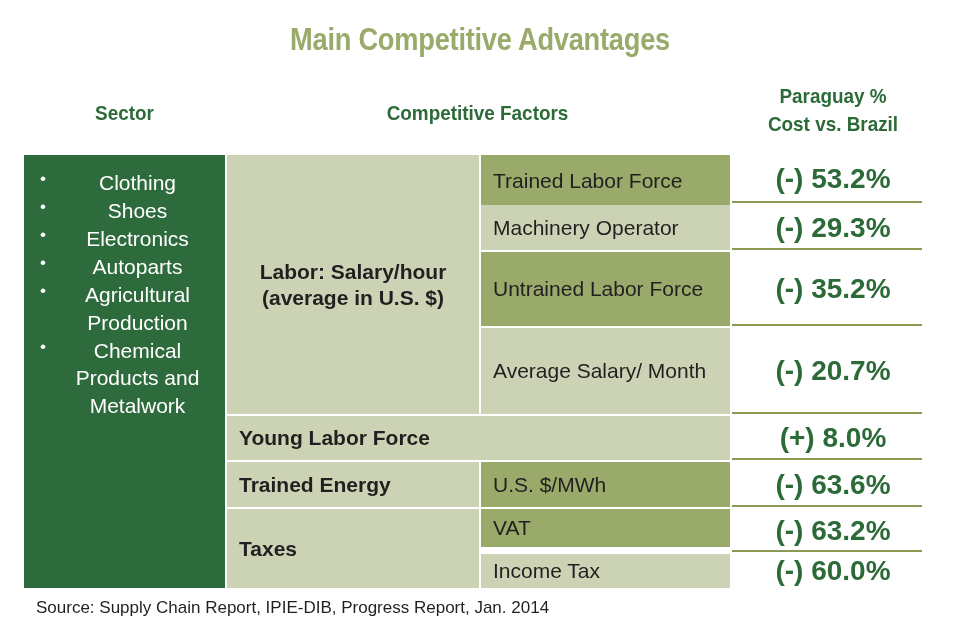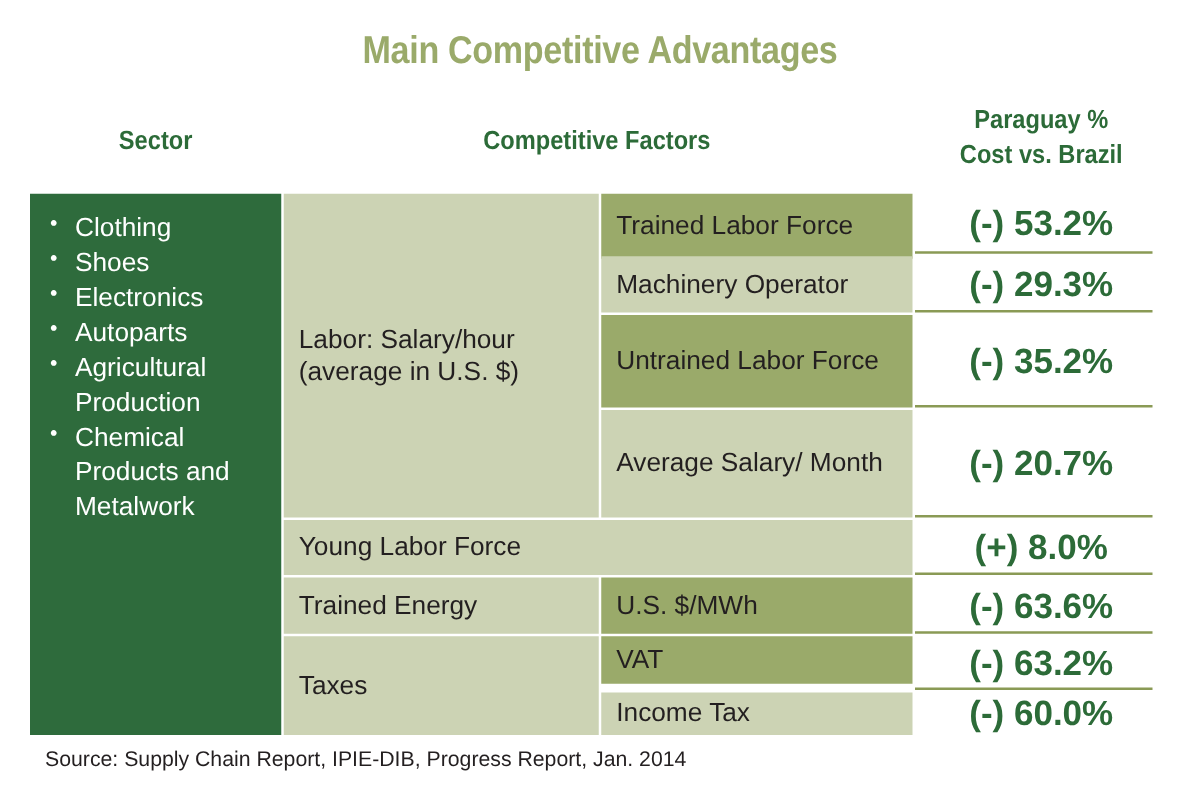--- a/index.html
+++ b/index.html
@@ -53,20 +53,21 @@
   .hdr-factors{ left: 201px; top: 19px; width: 505px; }
   .hdr-pct    { left: 706px; top: 0px;  width: 206px; line-height: 1.33; }
 
   
   .table {
     position: absolute;
     left: 24px;
     top: 155px;
     width: 912px;
     height: 433px;
+    text-align: center;
   }
 
   
   .sector-col {
     position: absolute;
     left: 0;
     top: 0;
     width: 201px;
     height: 433px;
     background: #2e6b3c;
@@ -106,21 +107,21 @@
     box-sizing: border-box;
     display: flex;
     align-items: center;
     font-size: 21px;
     line-height: 1.2;
     color: #231f20;
     padding: 2px 12px;
   }
   .cell.light { background: #ccd3b4; }
   .cell.dark  { background: #9aaa6a; }
-  .cell.bold  { font-weight: normal; }
+  .cell.bold  { font-weight: bold; }
   .cell.span  { width: 503px; left: 0; }
   .cell.lcol  { left: 0;   width: 252px; }
   .cell.rcol  { left: 254px; width: 249px; }
 
   
   .pct-col {
     position: absolute;
     left: 706px;
     top: 0;
     width: 206px;

